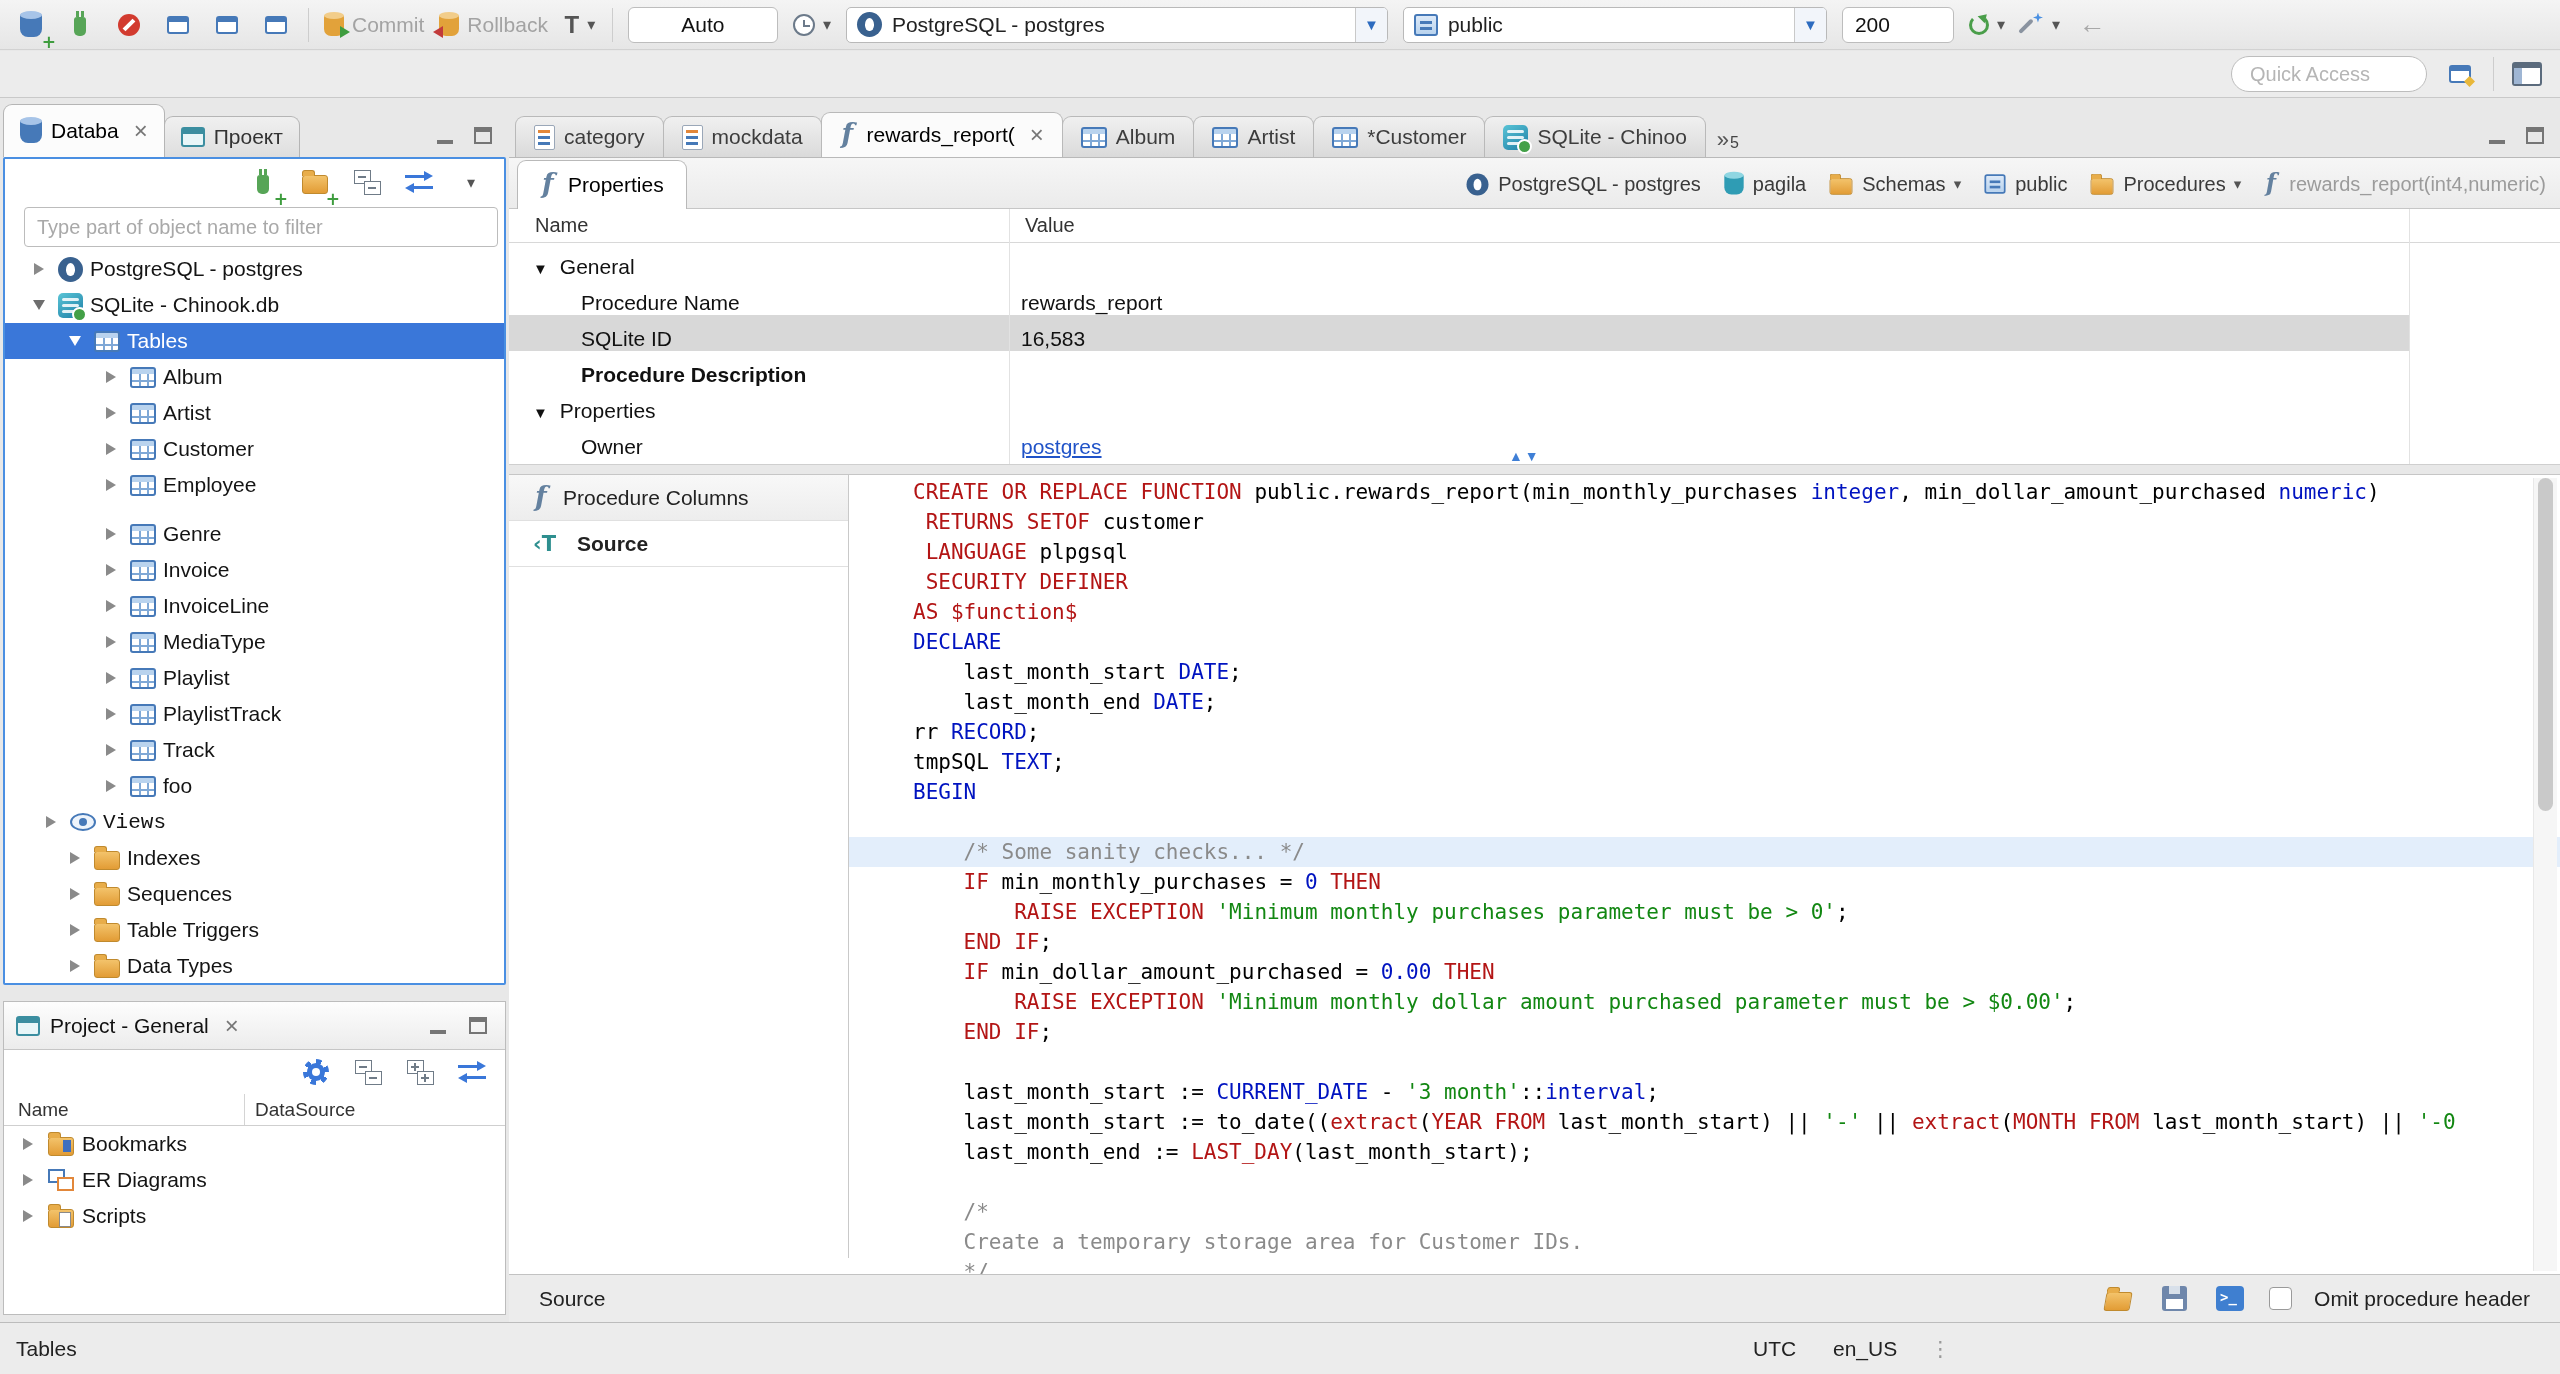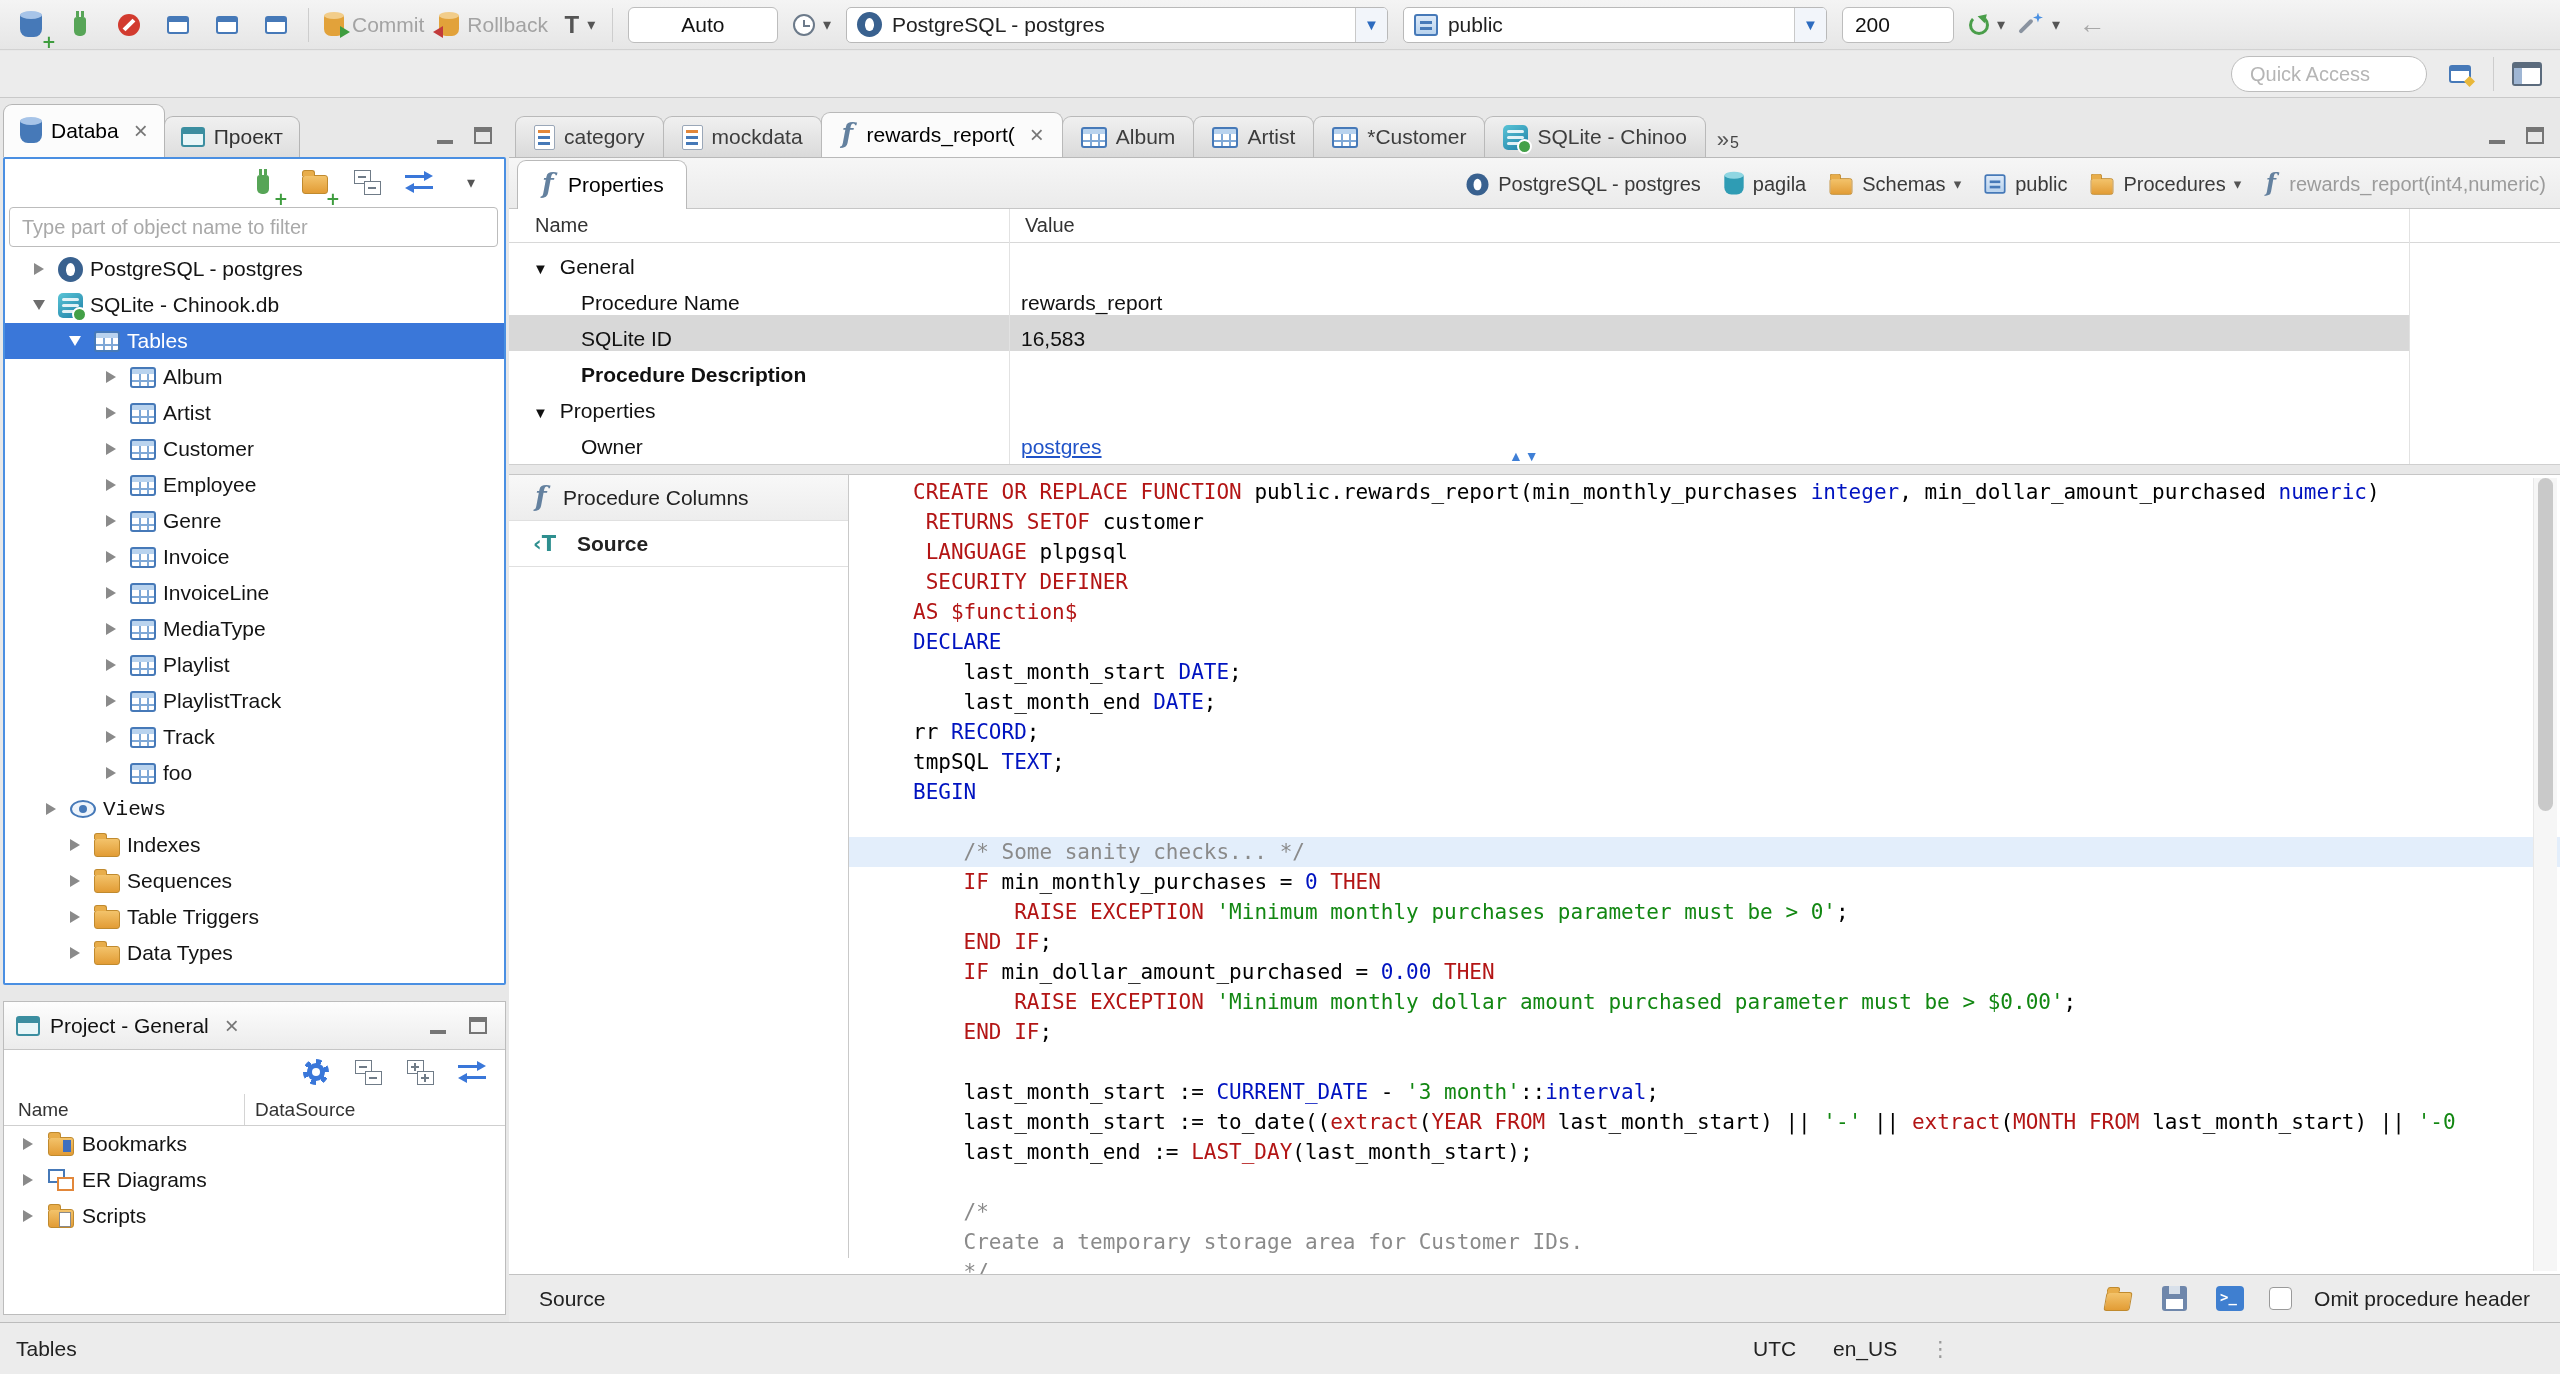--- a/index.html
+++ b/index.html
@@ -131,21 +131,21 @@
 
   
   .left{position:absolute;left:3px;top:111px;width:503px;bottom:52px}
   .nav-tabs{position:absolute;left:0;top:0;right:0;height:46px;display:flex;align-items:flex-end}
   .vtab{display:flex;align-items:center;gap:9px;height:41px;padding:0 16px;font-size:21px;color:#333;
         border:1px solid #b5b5b5;border-bottom:none;border-radius:9px 9px 0 0;background:linear-gradient(#f0f0f0,#dedede);margin-right:-1px}
   .vtab.active{background:#fcfcfc;height:53px;color:#000}
   .nav-minmax{margin-left:auto;display:flex;gap:8px;margin-bottom:8px;margin-right:8px}
   .nav-panel{position:absolute;left:0;top:46px;right:0;height:828px;background:#fff;border:2px solid #4a8fe2;border-radius:2px}
   .nav-toolbar{position:absolute;left:0;top:0;right:0;height:46px;display:flex;align-items:center;justify-content:flex-end;gap:18px;padding-right:16px;background:#fff}
-  .nav-filter{position:absolute;left:4px;right:6px;top:48px;height:40px}
+  .nav-filter{position:absolute;left:19px;right:6px;top:48px;height:40px}
   .nav-filter input{width:100%;height:100%;border:1.5px solid #bcbcbc;border-radius:4px;padding:0 12px;font-size:20px;color:#333;background:#fff}
   .nav-filter input::placeholder{color:#a9a9a9}
   .tree{position:absolute;left:0;right:0;top:92px;bottom:0;background:#fff;overflow:hidden}
   .trow{height:36px;display:flex;align-items:center;gap:7px;font-size:21px;color:#141414;white-space:nowrap}
   .trow.sel{background:#3a77d9;color:#fff}
   .exp{width:24px;height:24px;display:flex;align-items:center;justify-content:center;flex:none}
   .exp.closed::before{content:"";border-left:10px solid #8a8a8a;border-top:6px solid transparent;border-bottom:6px solid transparent}
   .exp.open::before{content:"";border-top:10px solid #6e6e6e;border-left:6px solid transparent;border-right:6px solid transparent}
   .trow.sel .exp.open::before{border-top-color:#fff}
 
@@ -376,21 +376,21 @@
           <div class="trow" style="padding-left: 94px;">
             <span class="exp closed"></span>
             <span class="ic ic-table"></span>
             <span class="tlabel">Customer</span>
           </div>
           <div class="trow" style="padding-left: 94px;">
             <span class="exp closed"></span>
             <span class="ic ic-table"></span>
             <span class="tlabel">Employee</span>
           </div>
-          <div class="trow" style="padding-left: 94px;">
+          <div class="trow" style="padding-left: 94px; margin-top: 13px;">
             <span class="exp closed"></span>
             <span class="ic ic-table"></span>
             <span class="tlabel">Genre</span>
           </div>
           <div class="trow" style="padding-left: 94px;">
             <span class="exp closed"></span>
             <span class="ic ic-table"></span>
             <span class="tlabel">Invoice</span>
           </div>
           <div class="trow" style="padding-left: 94px;">

